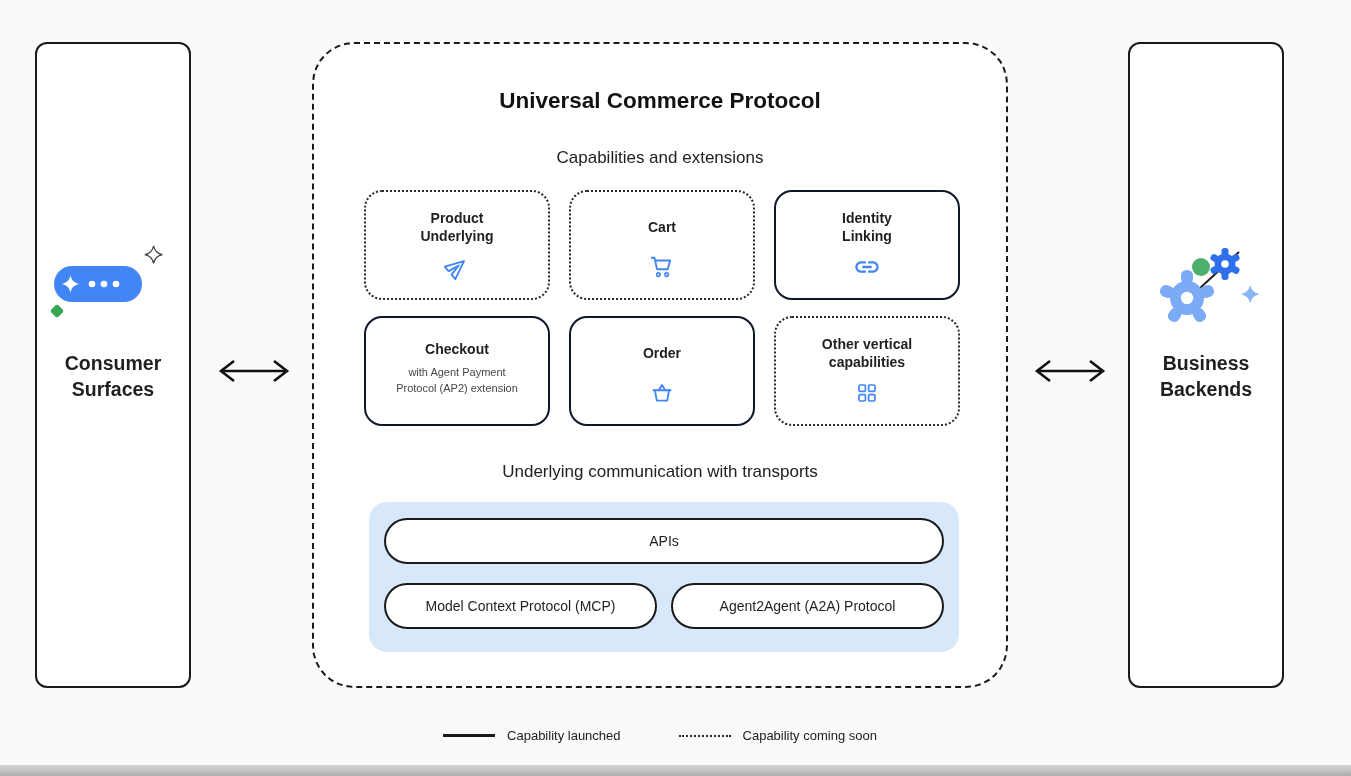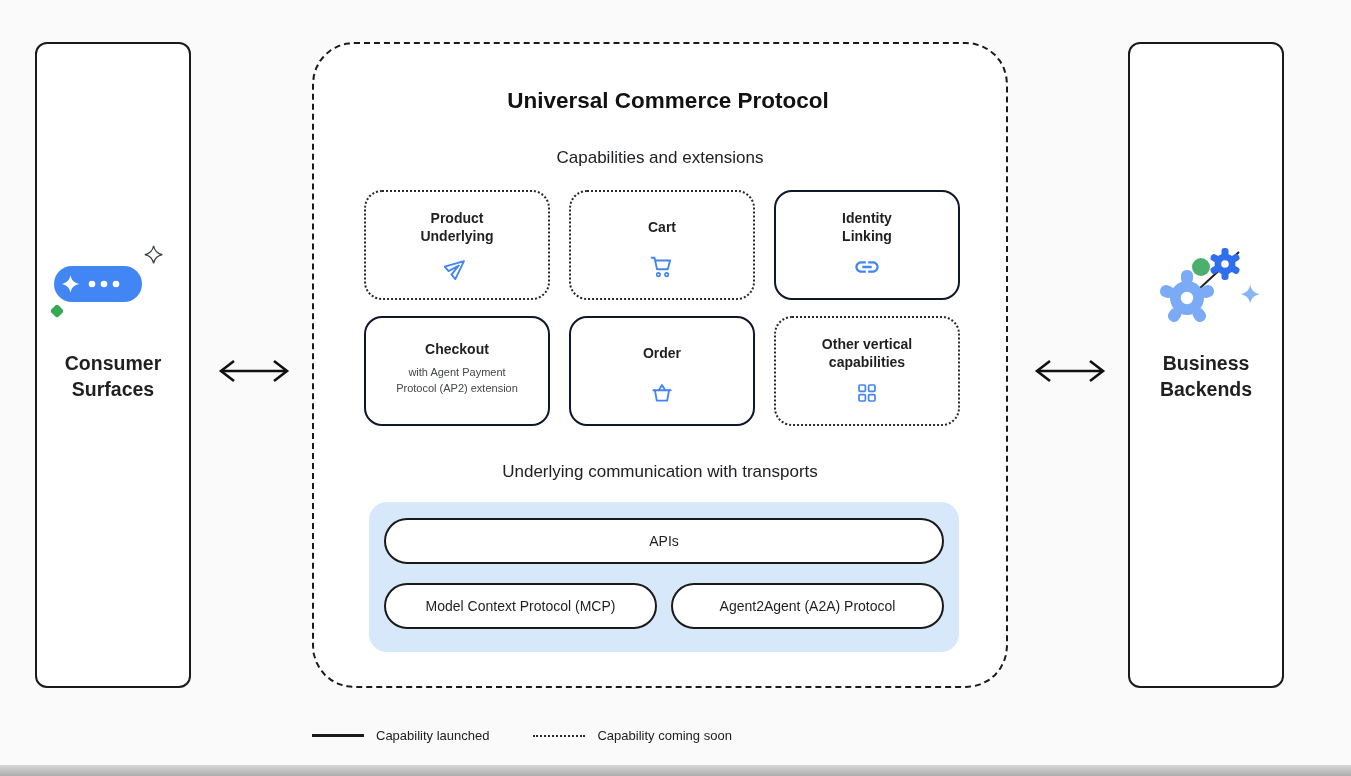--- a/index.html
+++ b/index.html
@@ -22,21 +22,21 @@
   
   .arrow{position:absolute;top:356px;}
   .arrow.a-left{left:212px;}
   .arrow.a-right{left:1028px;}
   
   .protocol{
     position:absolute;left:312px;top:42px;width:696px;height:646px;background:#fff;
     border:2px dashed #1a1a1a;border-radius:42px;box-sizing:border-box;
   }
   .protocol-title{
-    position:absolute;top:44px;left:8px;width:100%;text-align:center;
+    position:absolute;top:44px;left:0;width:100%;text-align:center;
     font-size:22.5px;font-weight:bold;color:#111;
   }
   .section-heading{
     position:absolute;left:0;width:100%;text-align:center;font-size:17px;color:#202124;
   }
   .cap-heading{top:104px;}
   .trans-heading{top:418px;}
   
   .card{
     position:absolute;width:186px;height:110px;background:#fff;border-radius:18px;
@@ -64,21 +64,21 @@
     position:absolute;height:46px;background:#fff;border:2px solid #1a1a1a;border-radius:24px;
     box-sizing:border-box;display:flex;align-items:center;justify-content:center;
     font-size:14px;font-weight:500;color:#1f1f1f;
   }
   .pill.apis{left:15px;top:16px;width:560px;}
   .pill.mcp{left:15px;top:81px;width:273px;}
   .pill.a2a{left:302px;top:81px;width:273px;}
   
   .legend{
     position:absolute;left:312px;top:728px;width:696px;display:flex;
-    justify-content:flex-start;gap:44px;align-items:center;
+    justify-content:center;gap:58px;align-items:center;
   }
   .legend-item{display:flex;align-items:center;gap:12px;}
   .legend-line{display:inline-block;width:52px;height:0;}
   .legend-line.solid{border-top:3px solid #1a1a1a;}
   .legend-line.dotted{border-top:2.5px dotted #2a2a2a;}
   .legend-text{font-size:13px;color:#202124;}
   
   .bottom-strip{
     position:absolute;left:0;right:0;bottom:0;height:11px;
     background:linear-gradient(#d6d6d6,#aeaeae);

